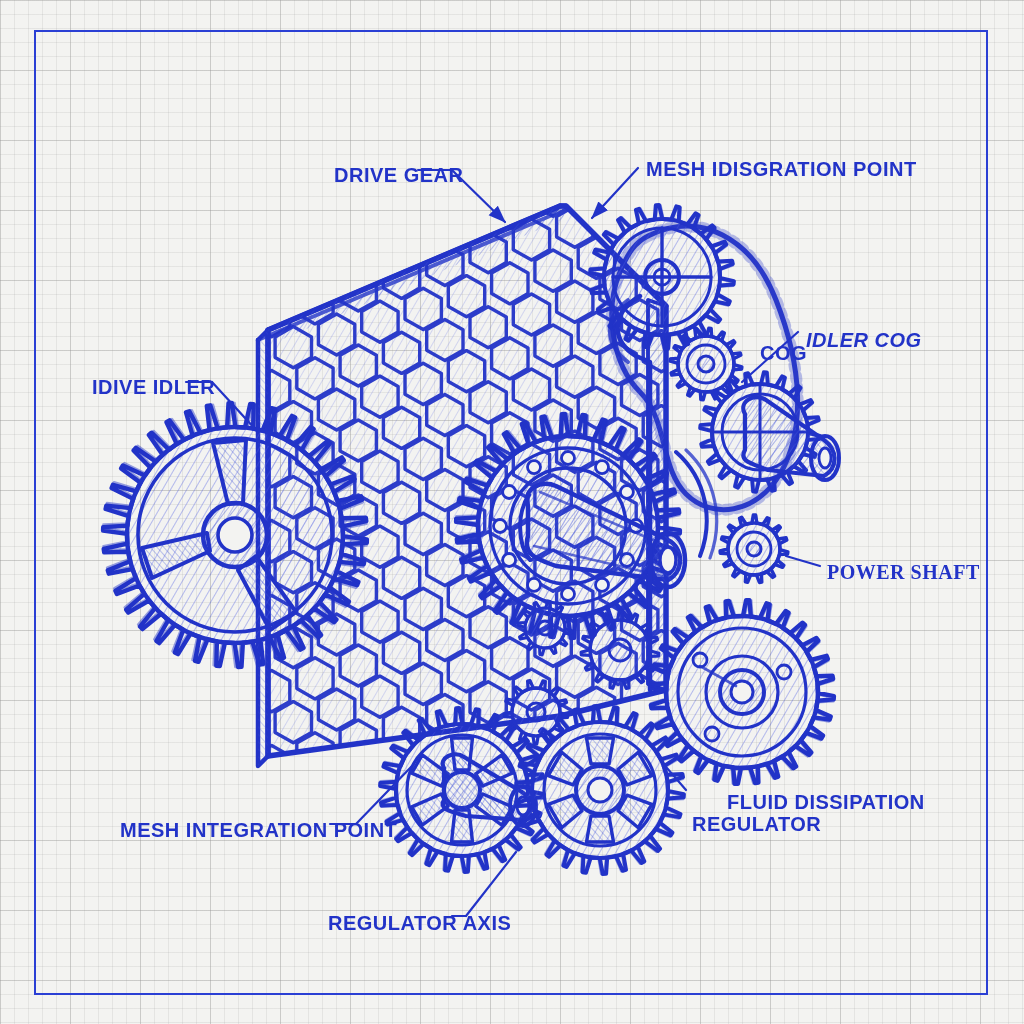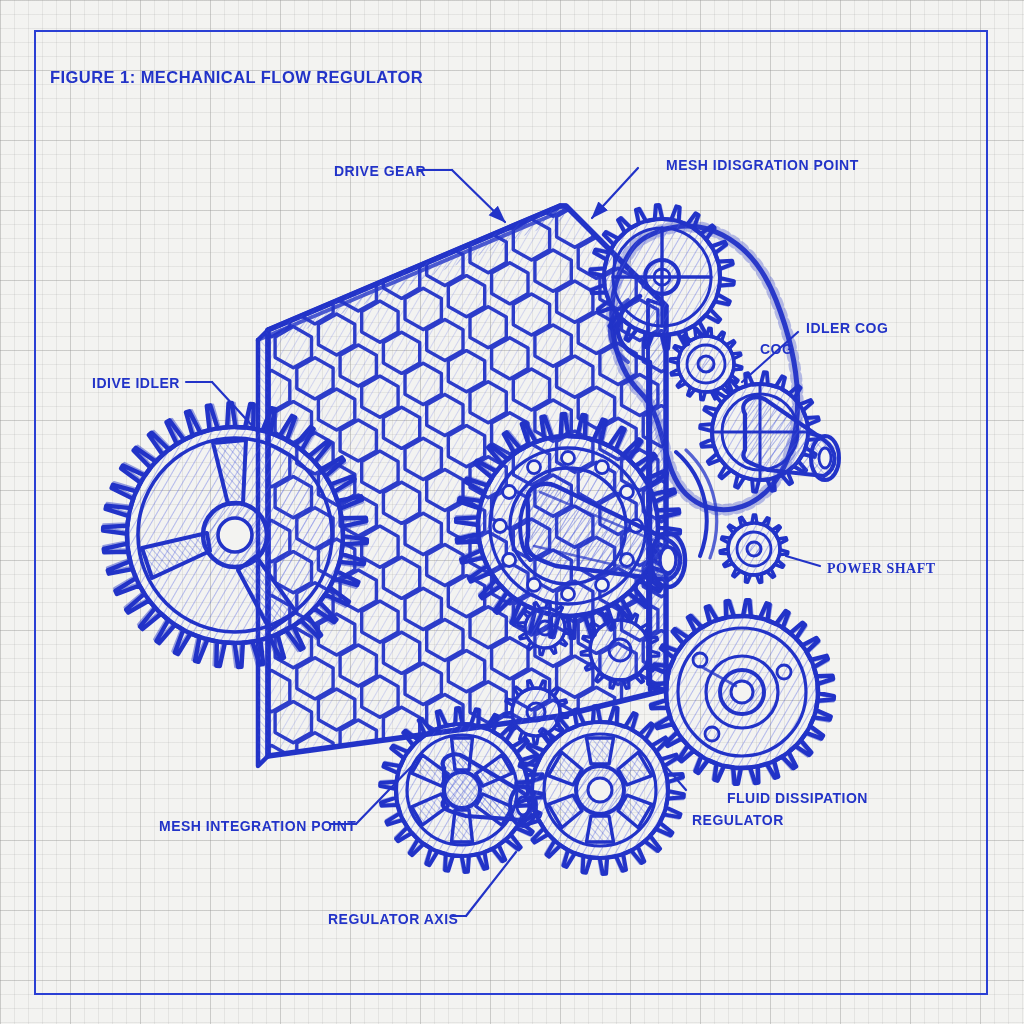--- a/index.html
+++ b/index.html
@@ -22,34 +22,33 @@
   #frame{
     position:absolute;left:34px;top:30px;width:954px;height:965px;
     border:2.5px solid #2a3fd4;box-sizing:border-box;pointer-events:none;
   }
   .title-block{position:absolute;left:50px;top:66px;line-height:1.38;}
   .title-block div{
     color:#2233c8;font-size:16.5px;font-weight:600;letter-spacing:.45px;
     white-space:nowrap;
   }
   .lbl{
-    position:absolute;color:#2233c8;font-size:14px;font-weight:600;
+    position:absolute;color:#2233c8;font-size:20px;font-weight:600;
     letter-spacing:.5px;line-height:1.25;white-space:nowrap;
   }
   svg.overlay{position:absolute;left:0;top:0;width:1024px;height:1024px;}
 </style>
 </head>
 <body>
 
 <div id="sheet">
 
   <div id="frame"></div>
 
   <div class="title-block">
-    <div>FIGURE 1: MECHANICAL FLOW REGULATOR</div>
   </div>
 
   <svg class="overlay" viewBox="0 0 1024 1024">
     <defs>
 
       <pattern id="hatch" width="6" height="6" patternUnits="userSpaceOnUse" patternTransform="rotate(38)">
         <line x1="0" y1="0" x2="0" y2="6" stroke="#3a4fd8" stroke-width="1.5" opacity=".55"></line>
       </pattern>
       <pattern id="hatch2" width="5" height="5" patternUnits="userSpaceOnUse" patternTransform="rotate(-42)">
         <line x1="0" y1="0" x2="0" y2="5" stroke="#3a4fd8" stroke-width="1.3" opacity=".5"></line>
@@ -455,23 +454,23 @@
         <path d="M686,790 L660,760"></path>
         <path d="M330,824 L356,824"></path>
         <path d="M356,824 L412,766"></path>
         <path d="M466,916 L452,916"></path>
         <path d="M466,916 L516,852"></path>
       </g>
     </g>
   </svg>
 
   <div class="lbl" style="left:334px;top:163px;">DRIVE GEAR</div>
-  <div class="lbl" style="left:646px;top:157px;padding-left:20px;">MESH IDISGRATION POINT</div>
-  <div class="lbl" style="left:806px;top:320px;">IDLER COG</div>
+  <div class="lbl" style="left:646px;top:157px;">MESH IDISGRATION POINT</div>
+  <div class="lbl" style="left:806px;top:328px;font-style:italic;">IDLER COG</div>
   <div class="lbl" style="left:760px;top:341px;">COG</div>
   <div class="lbl" style="left:92px;top:375px;">IDIVE IDLER</div>
   <div class="lbl" style="left:827px;top:560px;font-family:Liberation Serif, serif;">POWER SHAFT</div>
   <div class="lbl" style="left:692px;top:790px;margin-left:35px;">FLUID DISSIPATION</div>
   <div class="lbl" style="left:692px;top:812px;">REGULATOR</div>
-  <div class="lbl" style="left:120px;top:818px;margin-left:39px;">MESH INTEGRATION POINT</div>
+  <div class="lbl" style="left:120px;top:818px;">MESH INTEGRATION POINT</div>
   <div class="lbl" style="left:328px;top:911px;">REGULATOR AXIS</div>
 
 </div>
 
 </body></html>

